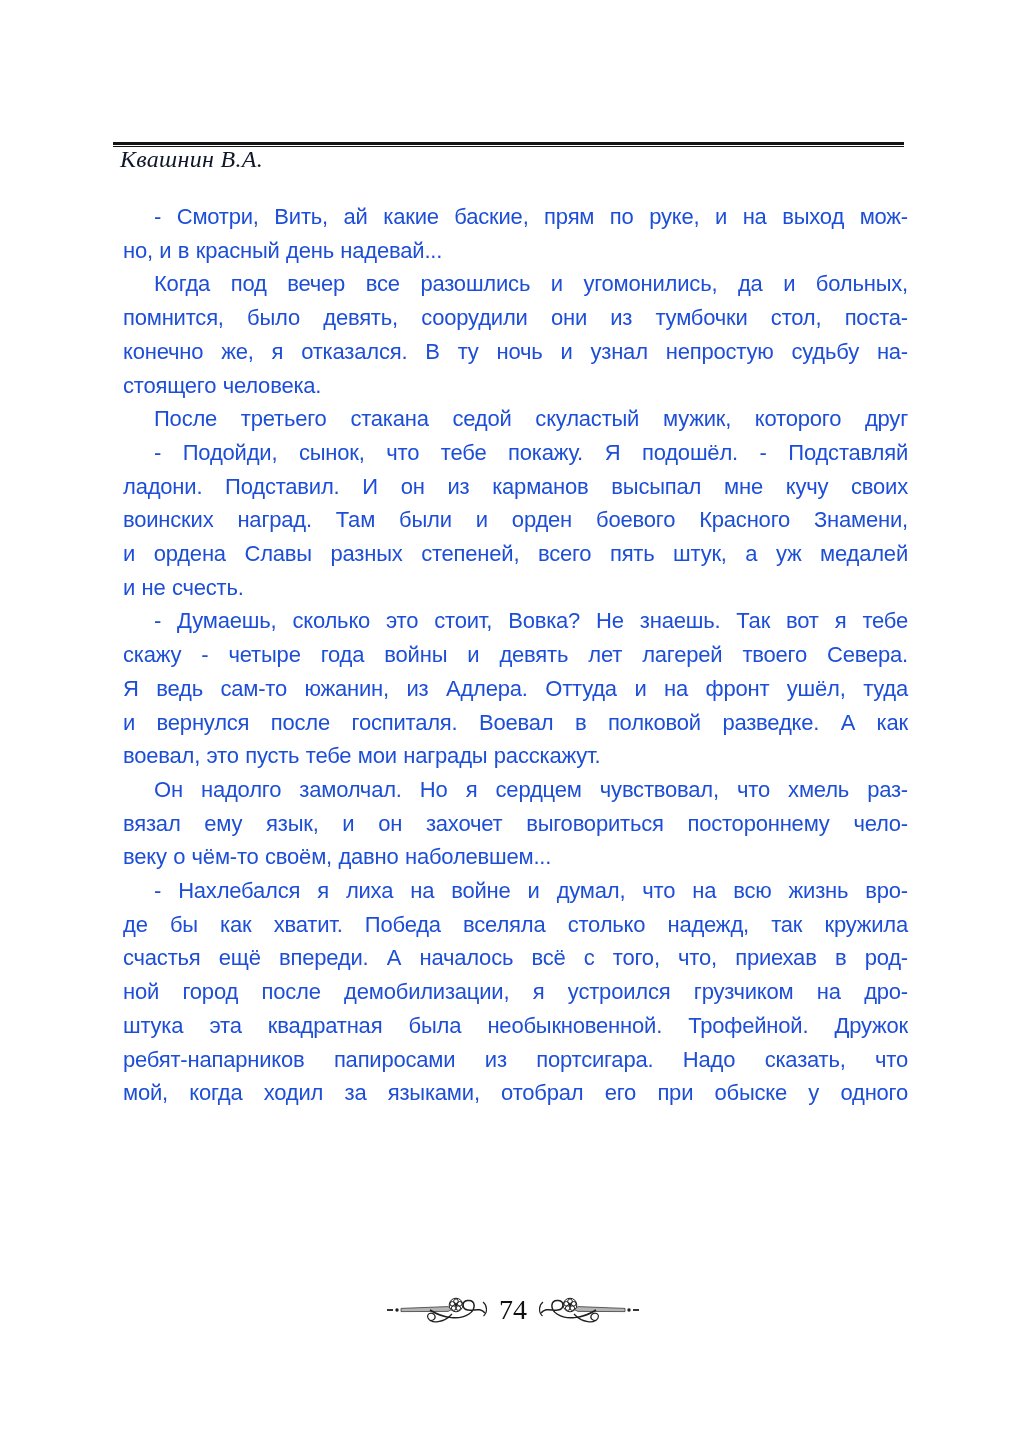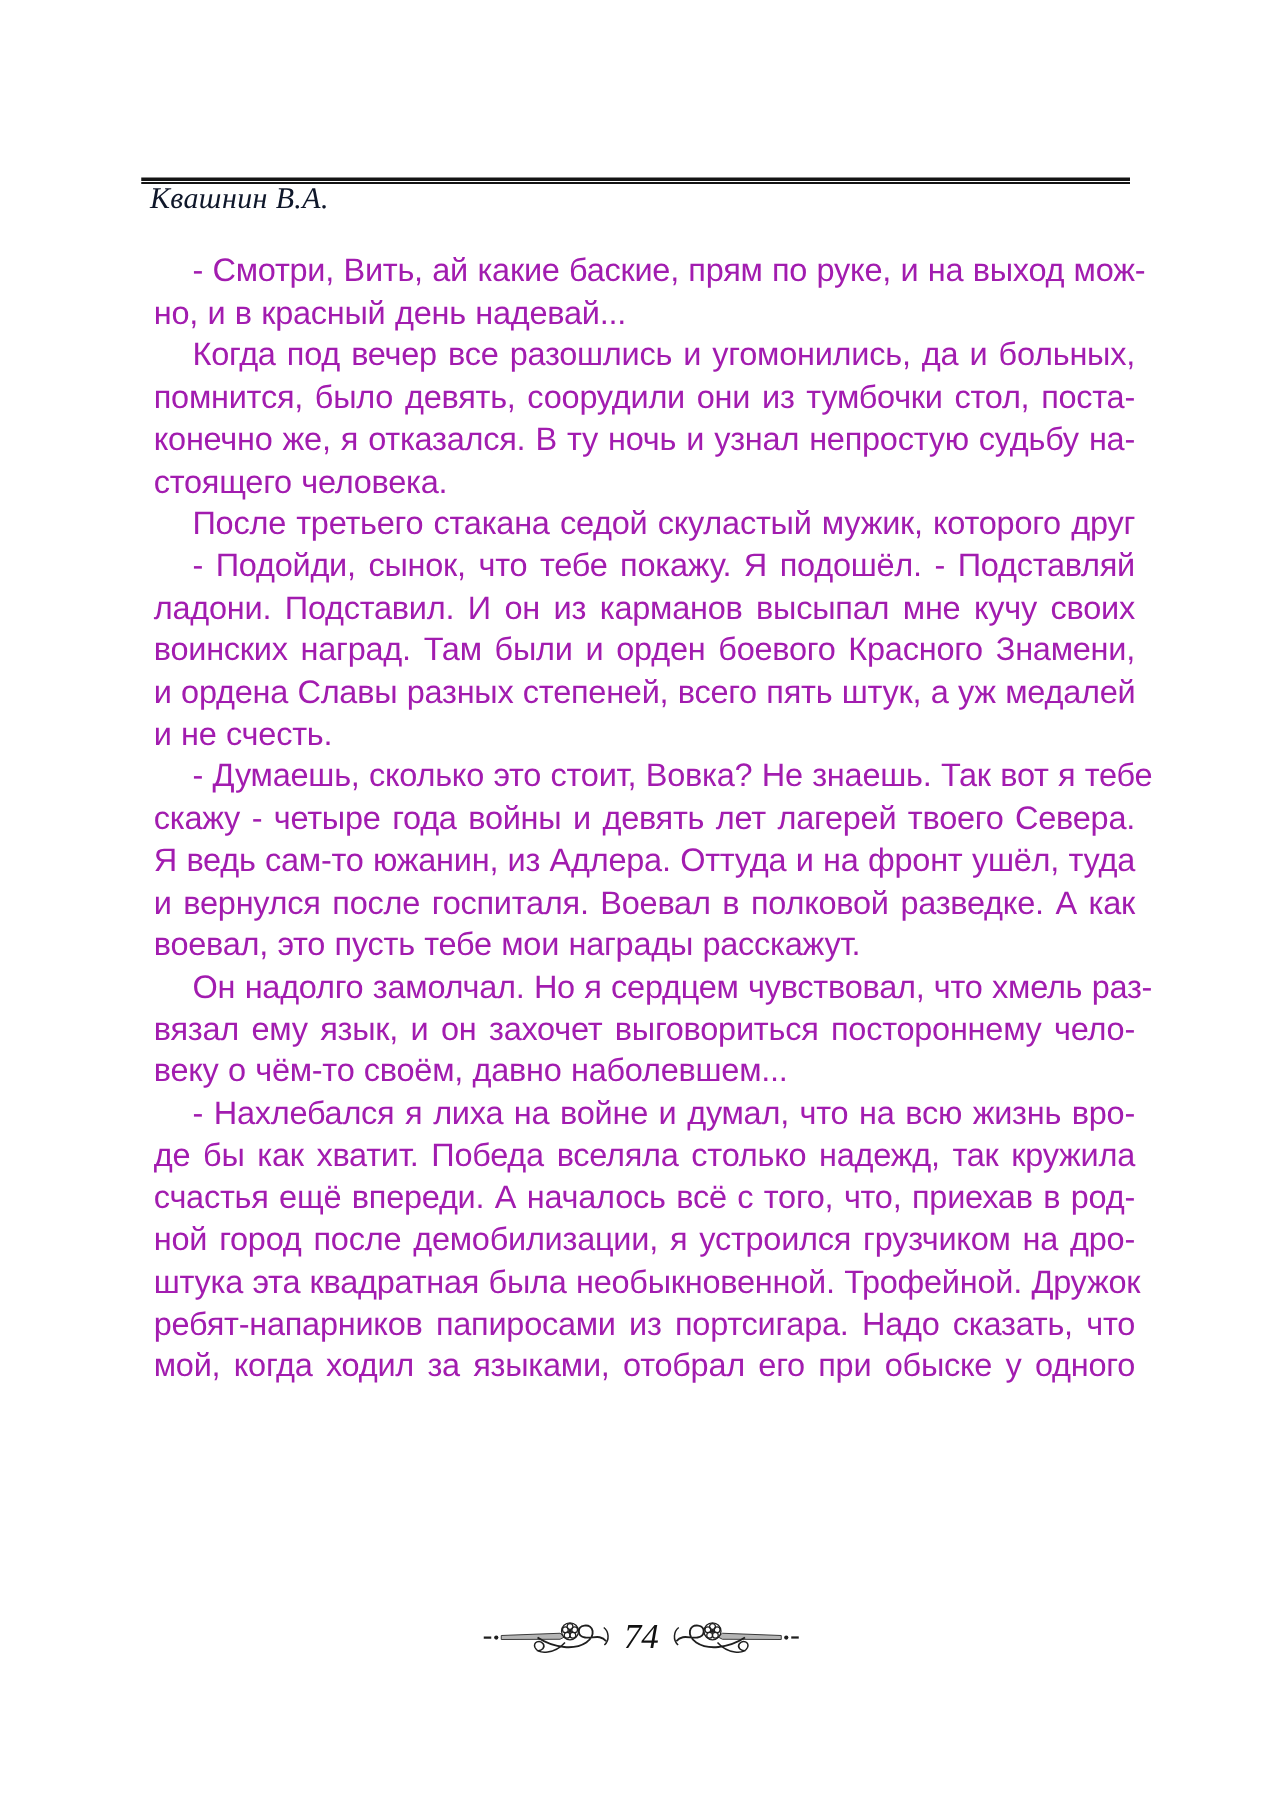--- a/index.html
+++ b/index.html
@@ -30,24 +30,24 @@
     width: 791px;
     height: 6px;
     background: linear-gradient(#141414 0 46%, #ffffff 46% 64%, #141414 64% 82%, #ffffff 82% 100%);
   }
   
   .body-text {
     position: absolute;
     left: 123px;
     top: 200px;
     width: 785px;
-    font-size: 26px;
+    font-size: 22px;
     line-height: 33.7px;
     letter-spacing: -0.2px;
-    color: #a21caf;
+    color: #1d4ed8;
     word-spacing: 0.5px;
   }
   .line {
     text-align: justify;
     text-align-last: justify;
     white-space: nowrap;
     overflow: visible;
   }
   .line.indent { text-indent: 31px; }
   .line.end { text-align-last: left; }
@@ -61,21 +61,20 @@
     justify-content: center;
     align-items: center;
     gap: 7px;
   }
   .page-number {
     font-family: "Liberation Serif", serif;
     font-size: 28px;
     color: #111111;
     line-height: 1;
     padding: 0 2px;
-    font-style: italic;
   }
   .flourish { display: block; }
   .flourish-right { transform: scaleX(-1); }
 </style>
 </head>
 <body>
 
 <div class="page">
 
   <div class="running-header">Квашнин В.А.</div>

